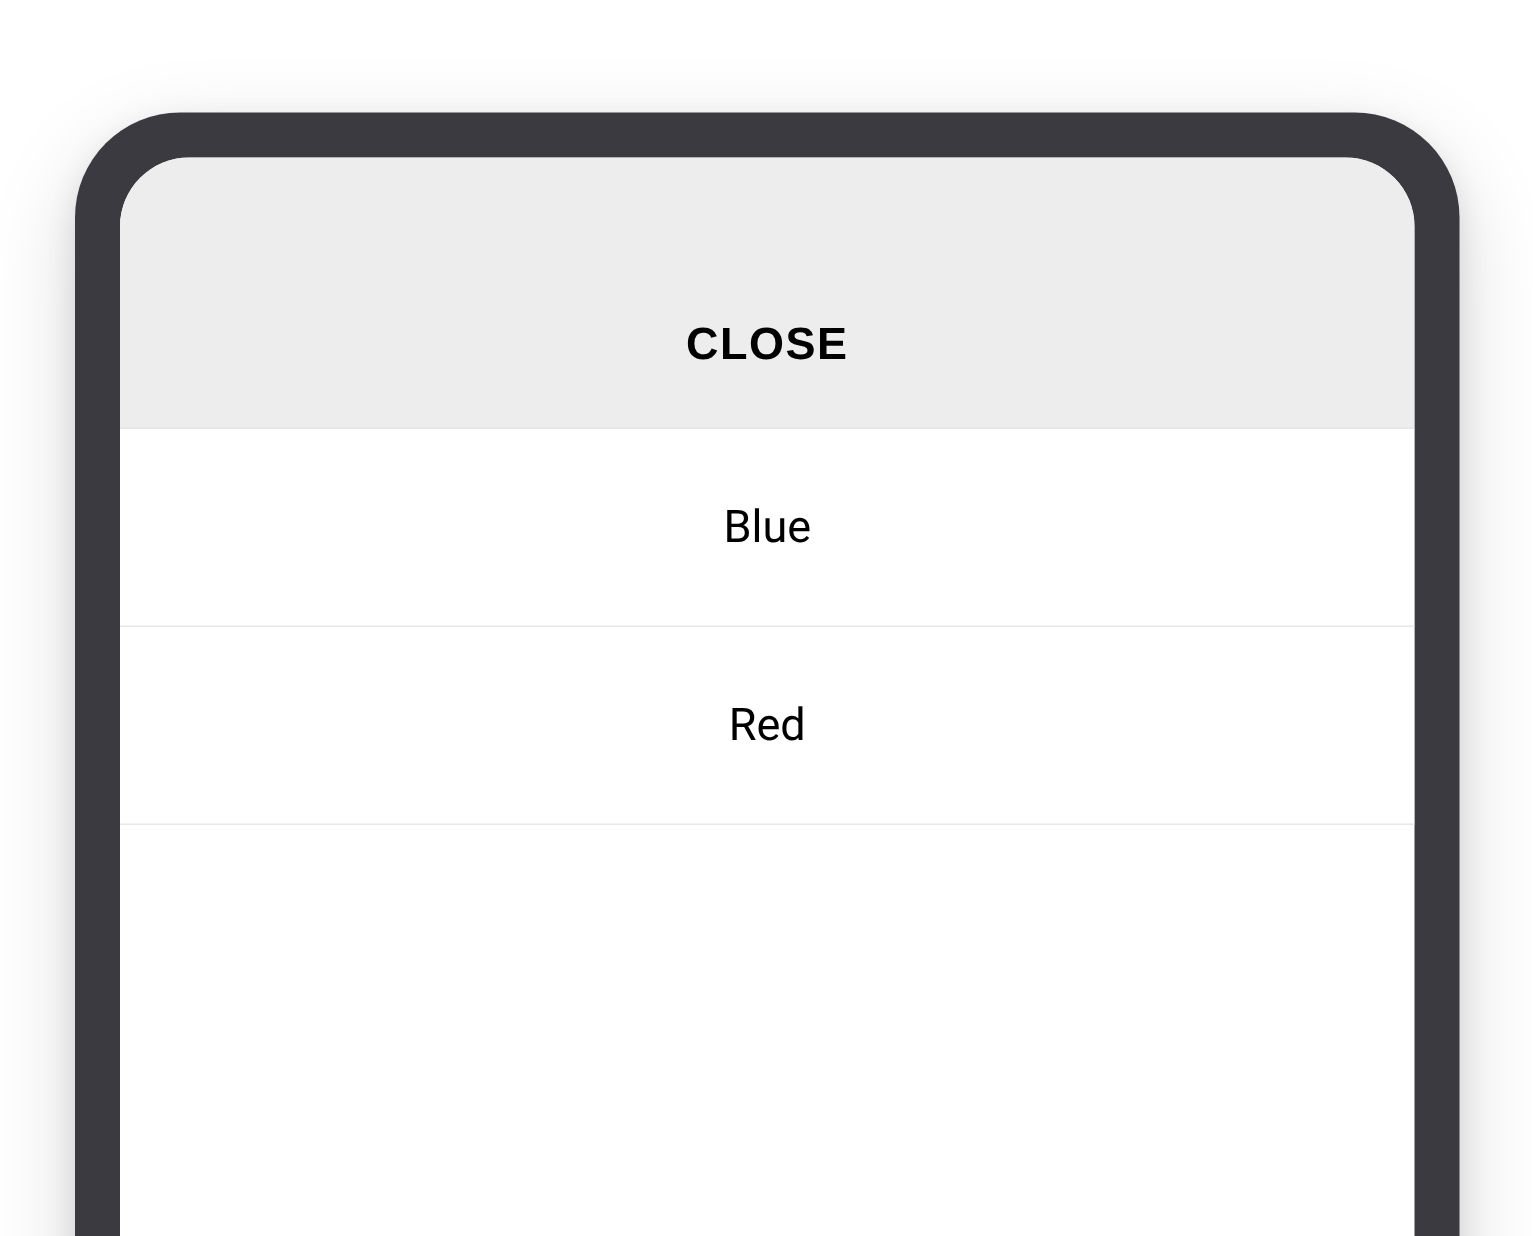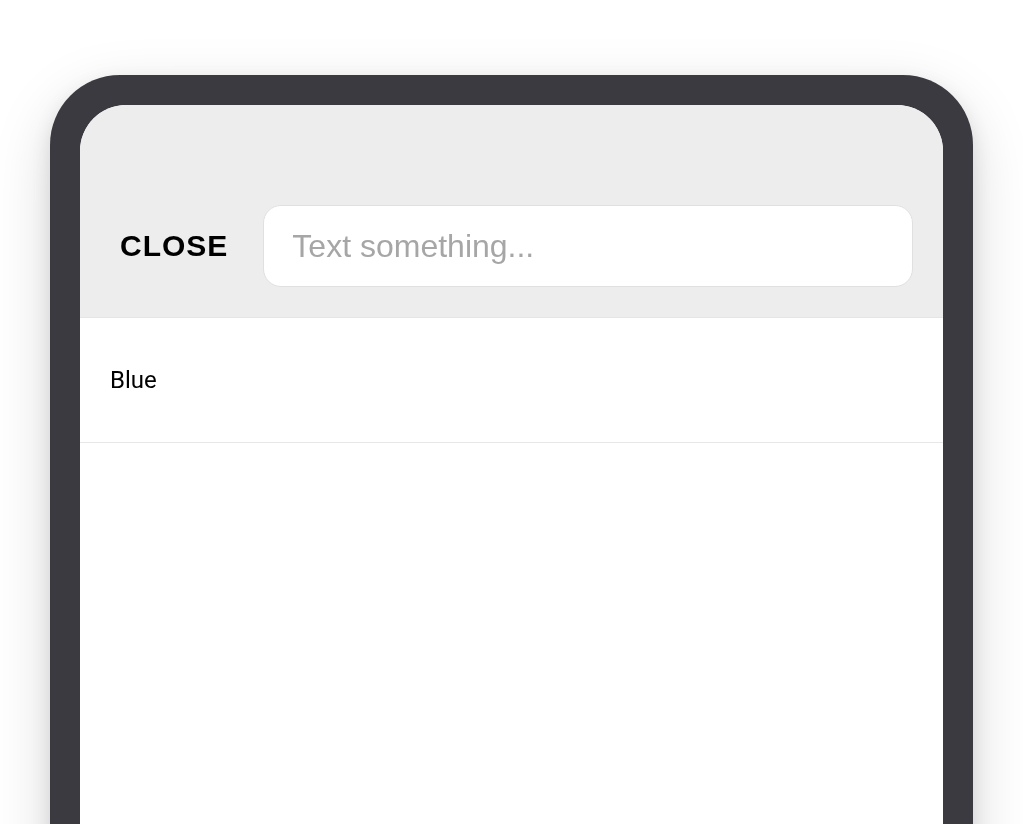--- a/index.html
+++ b/index.html
@@ -39,20 +39,21 @@
       overflow: hidden;
     }
 
     .header {
       background: #ededed;
       padding: 100px 30px 30px 30px;
       display: flex;
       align-items: center;
       gap: 25px;
       border-bottom: 1px solid #e5e5e5;
+      flex-direction: column;
     }
 
     .close-btn {
       font-weight: 700;
       font-size: 30px;
       letter-spacing: 1px;
       color: #000000;
       background: none;
       border: none;
       cursor: pointer;
@@ -74,36 +75,37 @@
     .search-input::placeholder {
       color: #a6a6a6;
     }
 
     .list {
       background: #ffffff;
     }
 
     .list-item {
       padding: 48px 30px;
-      font-size: 24px;
+      font-size: 30px;
       color: #000000;
       border-bottom: 1px solid #e8e8e8;
       cursor: pointer;
+      text-align: center;
     }
 
     .list-item:first-child {
       border-top: none;
     }
   </style>
 </head>
 <body>
 
 <div class="device-frame">
   <div class="screen">
     <div class="header">
       <button class="close-btn">CLOSE</button>
-      <input class="search-input" type="text" placeholder="Text something..." style="">
     </div>
     <div class="list">
       <div class="list-item">Blue</div>
+      <div class="list-item">Red</div>
     </div>
   </div>
 </div>
 
 </body></html>

